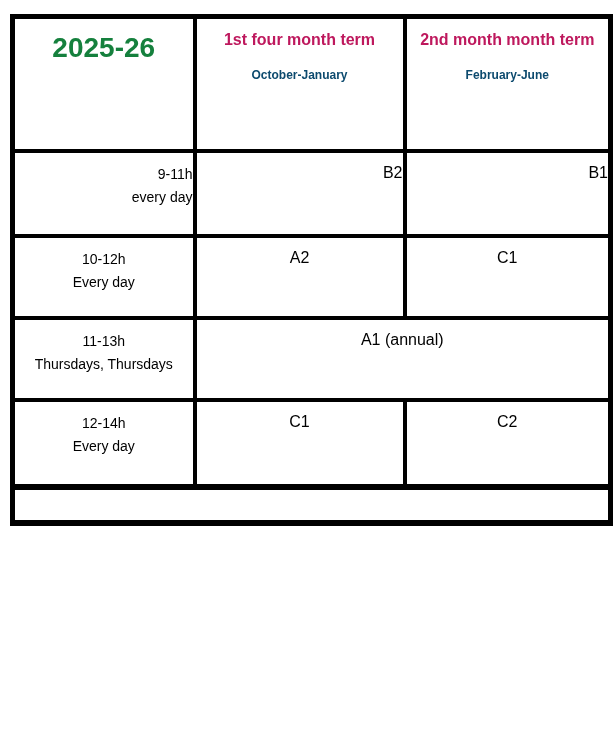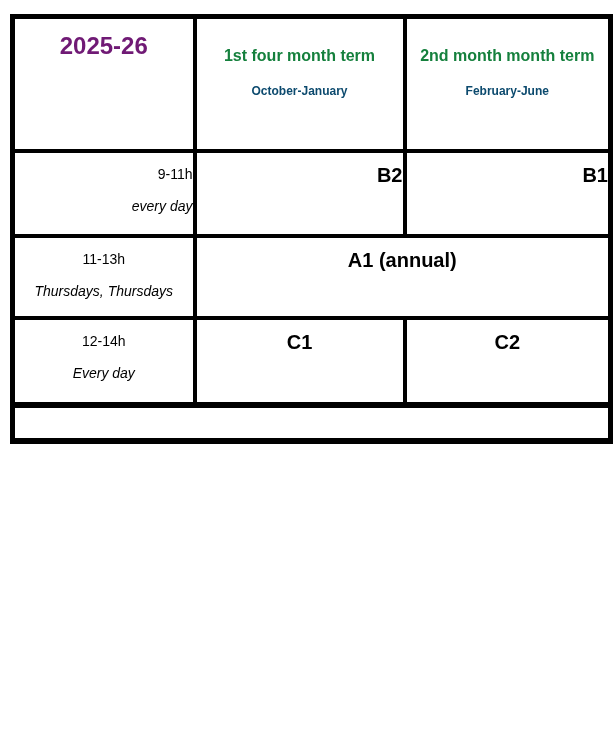--- a/index.html
+++ b/index.html
@@ -32,52 +32,51 @@
     color: #000000;
   }
   col.c1 { width: 182px; }
   col.c2 { width: 210px; }
   col.c3 { width: 206px; }
 
   td.year-cell { height: 130px; }
   .year-label {
     display: block;
     margin-top: 14px;
-    font-size: 24px;
+    font-size: 28px;
     font-weight: bold;
-    color: #701a75;
+    color: #15803d;
     line-height: 1.05;
   }
   .term-title {
-    margin-top: 28px;
+    margin-top: 12px;
     font-size: 16px;
     font-weight: bold;
-    color: #15803d;
+    color: #be185d;
     line-height: 1.15;
   }
   .term-months {
     margin-top: 20px;
     font-size: 12px;
     font-weight: bold;
     color: #0c4a6e;
     line-height: 1.15;
   }
   td.slot-cell { font-size: 14px; }
   .slot-time {
     margin-top: 14px;
     line-height: 1.1;
   }
   .slot-days {
-    margin-top: 17px;
+    margin-top: 8px;
     line-height: 1.1;
-    font-style: italic;
   }
   td.level-cell {
-    font-size: 20px;
-    font-weight: bold;
+    font-size: 16px;
+    font-weight: normal;
   }
   .level-label {
     display: block;
     margin-top: 12px;
     line-height: 1.05;
   }
   tr.row-1 td { height: 81px; text-align: right; }
   tr.row-2 td { height: 78px; }
   tr.row-3 td { height: 78px; }
   tr.row-4 td { height: 82px; }
@@ -121,20 +120,32 @@
         <div class="slot-days">every day</div>
       </td>
       <td class="level-cell">
         <span class="level-label">B2</span>
       </td>
       <td class="level-cell">
         <span class="level-label">B1</span>
       </td>
     </tr>
 
+    <tr class="row-2">
+      <td class="slot-cell">
+        <div class="slot-time">10-12h</div>
+        <div class="slot-days">Every day</div>
+      </td>
+      <td class="level-cell">
+        <span class="level-label">A2</span>
+      </td>
+      <td class="level-cell">
+        <span class="level-label">C1</span>
+      </td>
+    </tr>
 
     <tr class="row-3">
       <td class="slot-cell">
         <div class="slot-time">11-13h</div>
         <div class="slot-days">Thursdays, Thursdays</div>
       </td>
       <td class="level-cell" colspan="2">
         <span class="level-label">A1 (annual)</span>
       </td>
     </tr>

